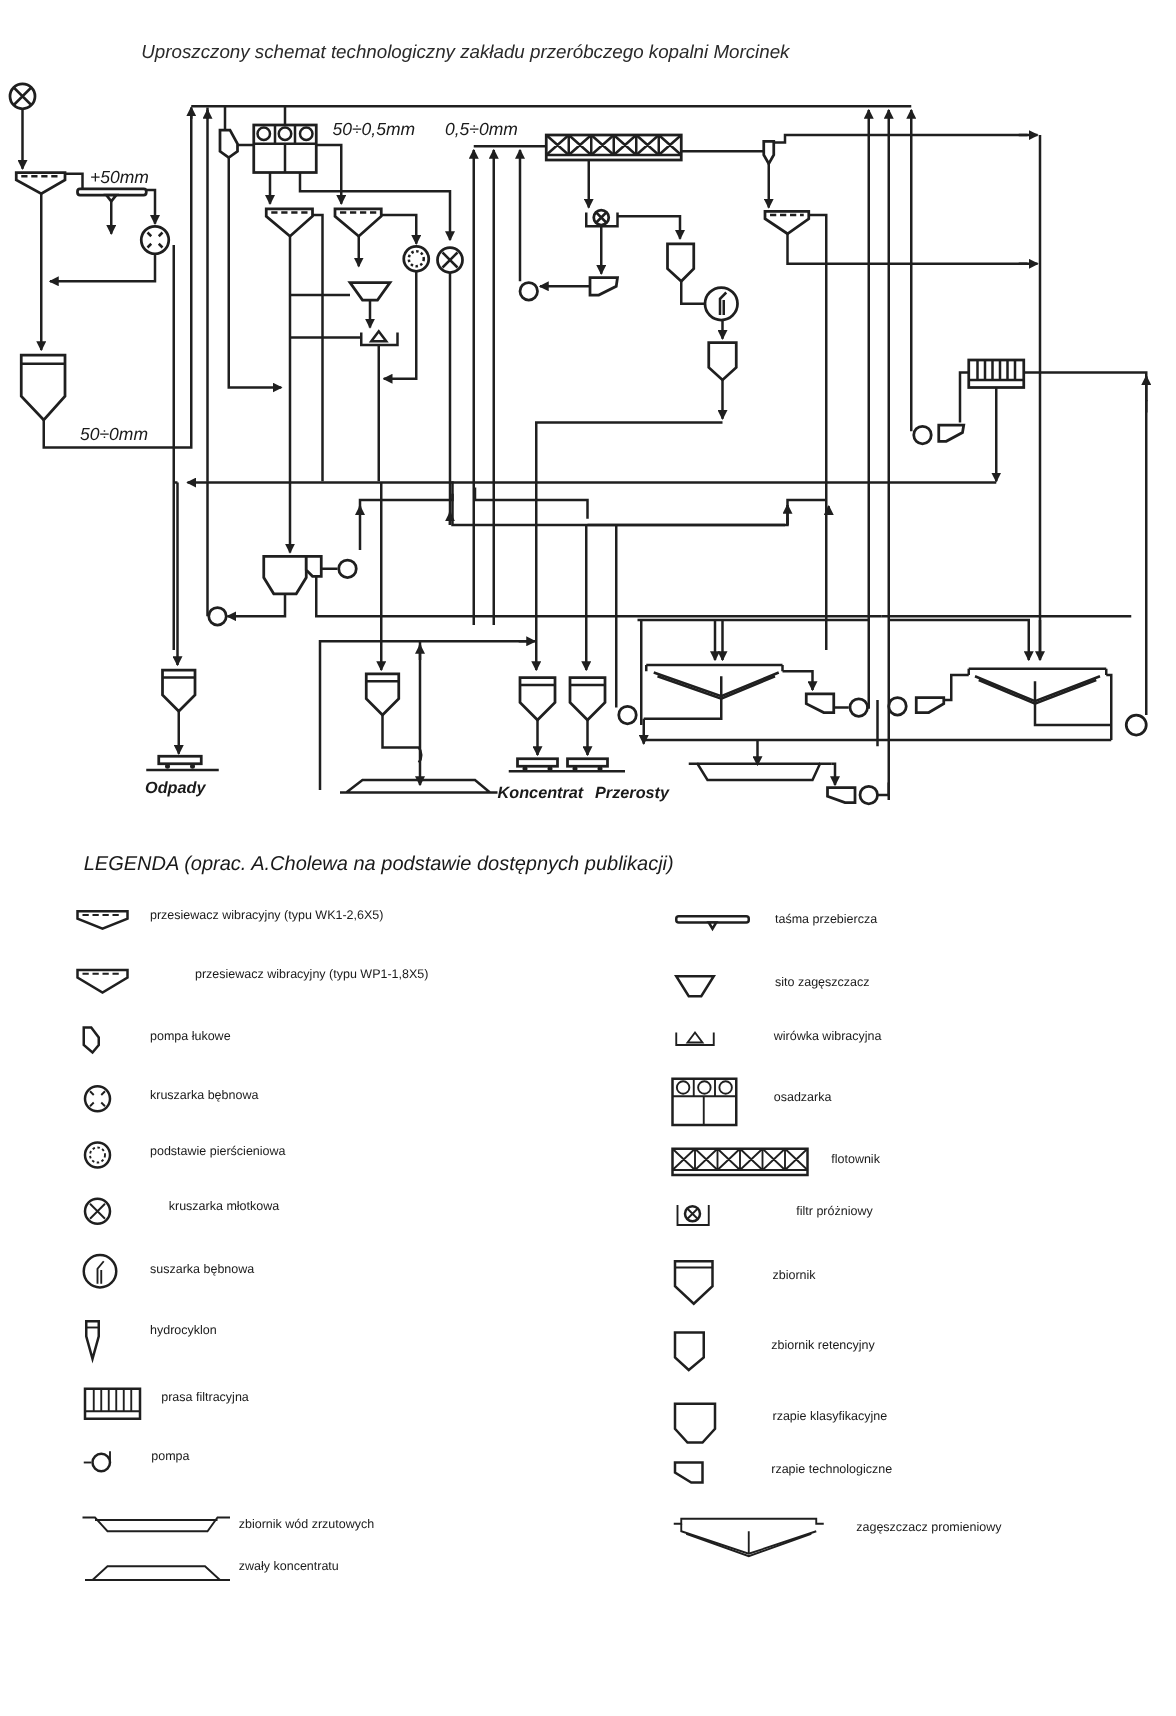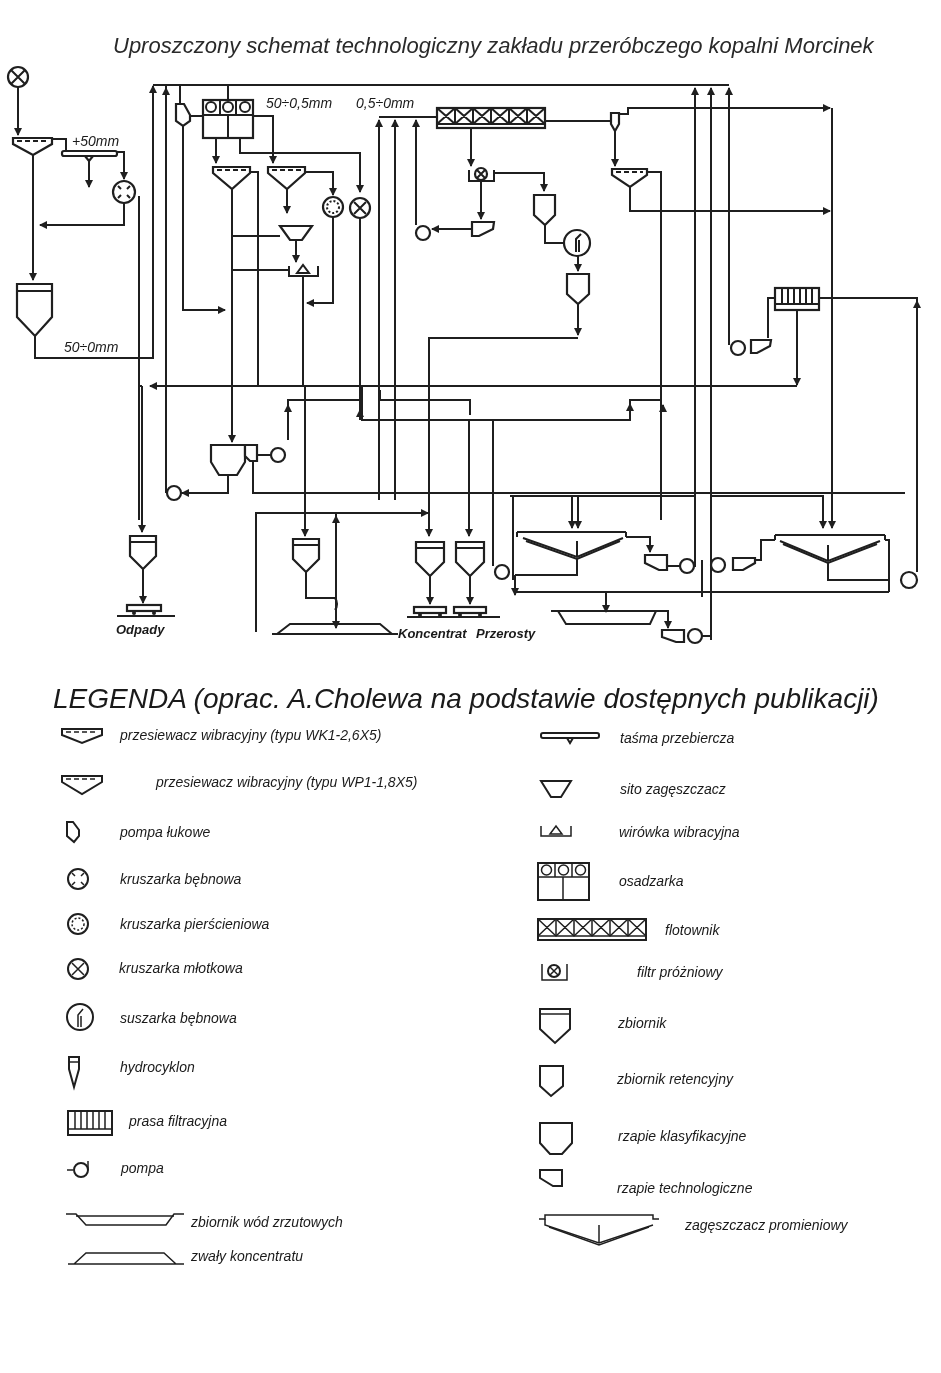--- a/index.html
+++ b/index.html
@@ -1,26 +1,26 @@
 <!DOCTYPE html>
 <html><head>
 <meta charset="utf-8">
 <style>
   html, body { margin: 0; padding: 0; background: #ffffff; }
   body { width: 941px; height: 1373px; position: relative; overflow: hidden; font-family: "Liberation Sans", sans-serif; color: #1a1a1a; }
-  .title { position: absolute; left: 113px; top: 33px; font-size: 22px; font-style: italic; color: #2a2a2a; white-space: nowrap; }
+  .title { position: absolute; left: 113px; top: 33px; font-size: 15px; font-style: italic; color: #2a2a2a; white-space: nowrap; }
   #diagram { position: absolute; left: 0; top: 60px; width: 941px; height: 600px; }
   #diagram .ln { stroke: #1f1f1f; stroke-width: 2; fill: none; }
   #diagram .eq { stroke: #1f1f1f; stroke-width: 2.2; fill: #ffffff; }
   #diagram .lbl { font-family: "Liberation Sans", sans-serif; font-style: italic; font-size: 14px; fill: #1a1a1a; }
   #diagram .lbl-b { font-family: "Liberation Sans", sans-serif; font-style: italic; font-weight: bold; font-size: 13px; fill: #1a1a1a; }
-  .legend-title { position: absolute; left: 53px; top: 683px; font-size: 28px; font-style: italic; color: #1a1a1a; white-space: nowrap; }
+  .legend-title { position: absolute; left: 67px; top: 683px; font-size: 16px; font-style: italic; color: #1a1a1a; white-space: nowrap; }
   .legend-item { position: absolute; display: block; }
   .legend-item svg { position: absolute; left: 0; top: 0; overflow: visible; }
-  .legend-item .txt { position: absolute; font-size: 14px; font-style: italic; color: #1a1a1a; white-space: nowrap; }
+  .legend-item .txt { position: absolute; font-size: 10px; color: #1a1a1a; white-space: nowrap; }
   .legend-item svg .s { stroke: #1f1f1f; stroke-width: 2; fill: #fff; }
   .legend-item svg .t { stroke: #1f1f1f; stroke-width: 1.5; fill: none; }
 </style>
 </head>
 <body>
 
 <div class="title">Uproszczony schemat technologiczny zakładu przeróbczego kopalni Morcinek</div>
 
 <svg id="diagram" viewBox="0 60 941 600" xmlns="http://www.w3.org/2000/svg">
   <defs>
@@ -371,28 +371,28 @@
     <circle class="s" cx="11" cy="11" r="10"></circle>
       <path class="t" d="M5,5 L8,8 M17,5 L14,8 M5,17 L8,14 M17,17 L14,14"></path>
   </svg>
   <span class="txt" style="left:53px;top:3px;">kruszarka bębnowa</span>
 </div>
 <div class="legend-item" style="left:67px;top:913px;">
   <svg width="24" height="24">
     <circle class="s" cx="11" cy="11" r="10"></circle>
       <circle class="t" cx="11" cy="11" r="6" stroke-dasharray="2,2"></circle>
   </svg>
-  <span class="txt" style="left:53px;top:3px;">kruszarka pierścieniowa</span>
+  <span class="txt" style="left:53px;top:3px;">podstawie pierścieniowa</span>
 </div>
 <div class="legend-item" style="left:67px;top:958px;">
   <svg width="24" height="24">
     <circle class="s" cx="11" cy="11" r="10"></circle>
       <path class="t" d="M5,5 L17,17 M17,5 L5,17" stroke-width="2"></path>
   </svg>
-  <span class="txt" style="left:52px;top:2px;text-align:right;">kruszarka młotkowa</span>
+  <span class="txt" style="left:68px;top:2px;text-align:right;">kruszarka młotkowa</span>
 </div>
 <div class="legend-item" style="left:66px;top:1003px;">
   <svg width="30" height="30">
     <circle class="s" cx="14" cy="14" r="13"></circle>
       <path class="t" d="M12,24 L12,12 L17,6 M15,24 L15,13" stroke-width="2"></path>
   </svg>
   <span class="txt" style="left:54px;top:7px;">suszarka bębnowa</span>
 </div>
 <div class="legend-item" style="left:67px;top:1055px;">
   <svg width="16" height="34">
@@ -492,21 +492,21 @@
 <div class="legend-item" style="left:538px;top:1121px;">
   <svg width="38" height="36">
     <path class="s" d="M2,2 L34,2 L34,22 L24,33 L12,33 L2,22 z"></path>
   </svg>
   <span class="txt" style="left:80px;top:7px;">rzapie klasyfikacyjne</span>
 </div>
 <div class="legend-item" style="left:538px;top:1168px;">
   <svg width="30" height="22">
     <path class="s" d="M2,2 L24,2 L24,18 L15,18 L2,10 z"></path>
   </svg>
-  <span class="txt" style="left:79px;top:12px;">rzapie technologiczne</span>
+  <span class="txt" style="left:79px;top:2px;">rzapie technologiczne</span>
 </div>
 <div class="legend-item" style="left:537px;top:1213px;">
   <svg width="124" height="34">
     <path class="t" d="M2,6 L8,6 L8,2 L116,2 L116,6 L122,6" stroke-width="2"></path>
     <path class="t" d="M8,6 L8,12 L62,30 L116,12" stroke-width="2"></path>
     <path class="t" d="M12,14 L62,32 L112,14" stroke-width="1.4"></path>
     <path class="t" d="M62,12 L62,30" stroke-width="1.4"></path>
   </svg>
   <span class="txt" style="left:148px;top:4px;">zagęszczacz promieniowy</span>
 </div>

